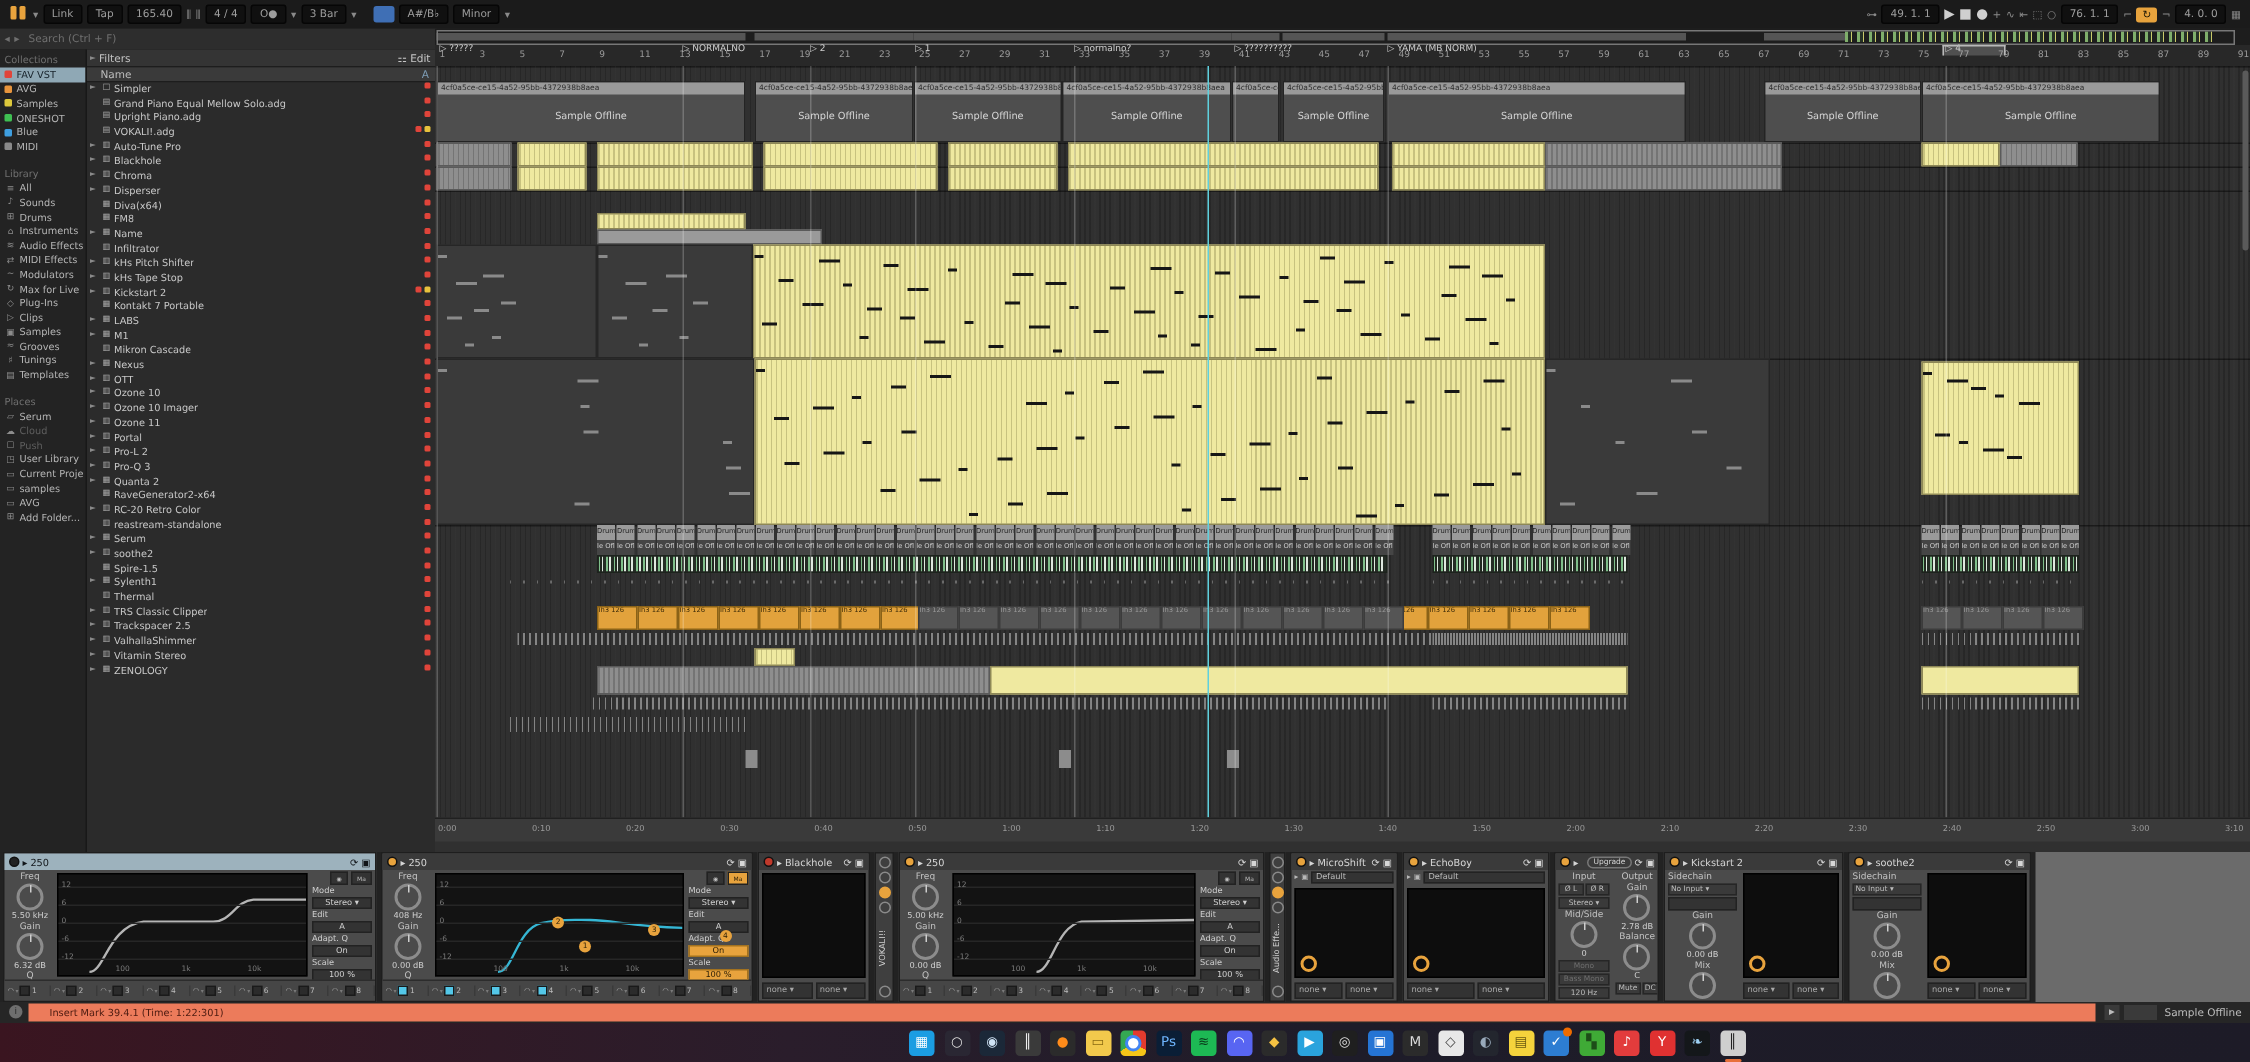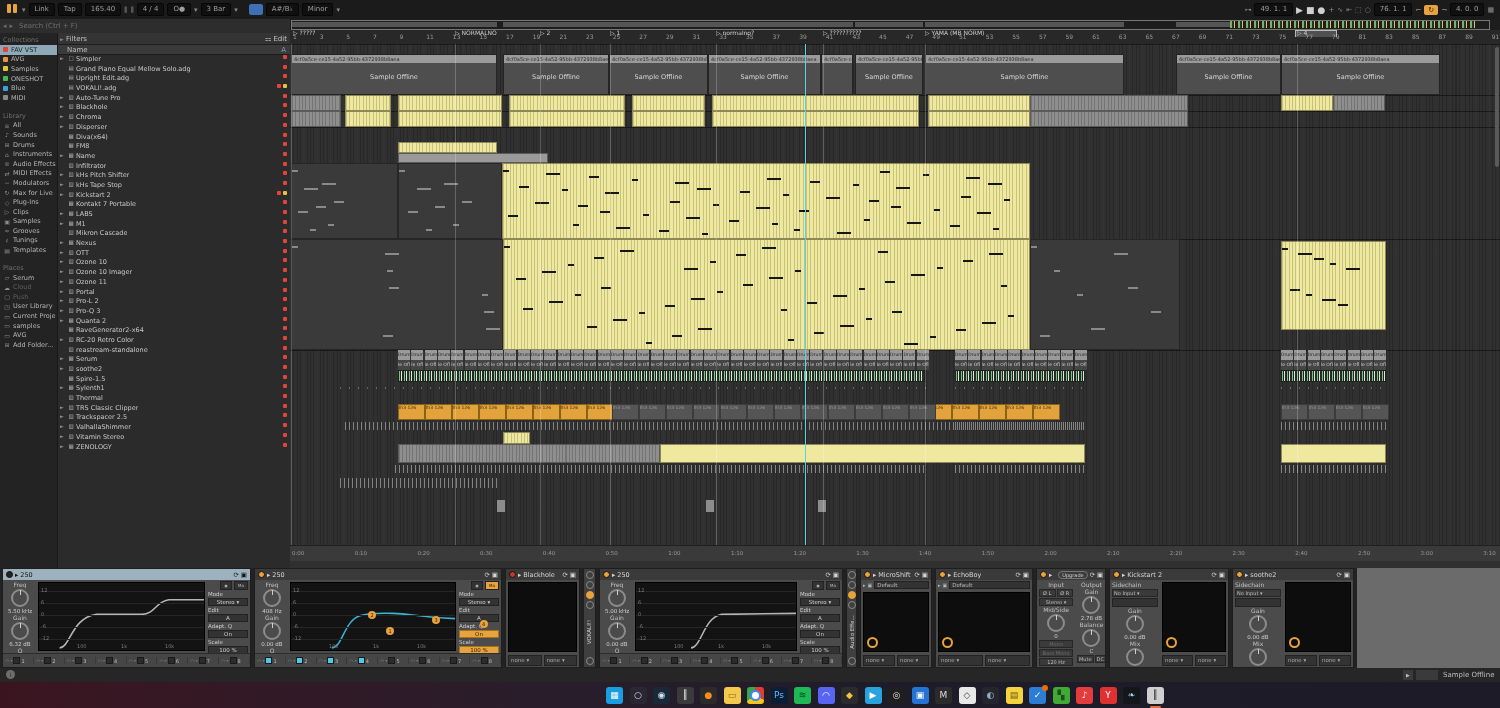--- a/index.html
+++ b/index.html
@@ -286,21 +286,21 @@
             <div class="b-exp"></div>
             <div class="b-ic">▤</div>
             <div style="overflow: hidden;">Grand Piano Equal Mellow Solo.adg</div>
             <div class="b-dots">
               <div class="dot" style="background: rgb(224, 68, 58);"></div>
             </div>
           </div>
           <div class="b-item">
             <div class="b-exp"></div>
             <div class="b-ic">▤</div>
-            <div style="overflow: hidden;">Upright Edit.adg</div>
+            <div style="overflow: hidden;">Upright Piano.adg</div>
             <div class="b-dots">
               <div class="dot" style="background: rgb(224, 68, 58);"></div>
             </div>
           </div>
           <div class="b-item">
             <div class="b-exp"></div>
             <div class="b-ic">▤</div>
             <div style="overflow: hidden;">VOKALI!.adg</div>
             <div class="b-dots">
               <div class="dot" style="background: rgb(224, 68, 58);"></div>
@@ -1550,20 +1550,21 @@
               <div class="nonebox">none  ▾</div>
             </div>
           </div>
         </div>
       </div>
       <div id="dev-void"></div>
     </div>
 
 <div id="statusbar">
   <span class="abs" style="left:6px;top:2px;width:9px;height:9px;border-radius:50%;background:#6e6e6e;color:#2a2a2a;text-align:center;line-height:9px;font-size:6px;">i</span>
+  <div id="status-orange">Insert Mark 39.4.1 (Time: 1:22:301)</div>
   <span class="abs" style="left:1403px;top:2px;width:10px;height:10px;background:#3a3a3a;color:#bbb;text-align:center;line-height:10px;font-size:5px;">▶</span>
   <span class="abs" style="left:1416px;top:2px;width:22px;height:10px;background:#3a3a3a;"></span>
   <span class="abs" style="left:1443px;top:3px;color:#bdbdbd;">Sample Offline</span>
 </div>
 
 <div id="taskbar">
   <div style="width:606px;flex:none;"></div>
   <div id="task-icons" style="display:flex;align-items:center;">
         <div class="task-ic" style="background: rgb(27, 157, 226); color: rgb(255, 255, 255);">▦</div>
         <div class="task-ic" style="background: rgb(42, 39, 51); color: rgb(221, 221, 221);">○</div>

